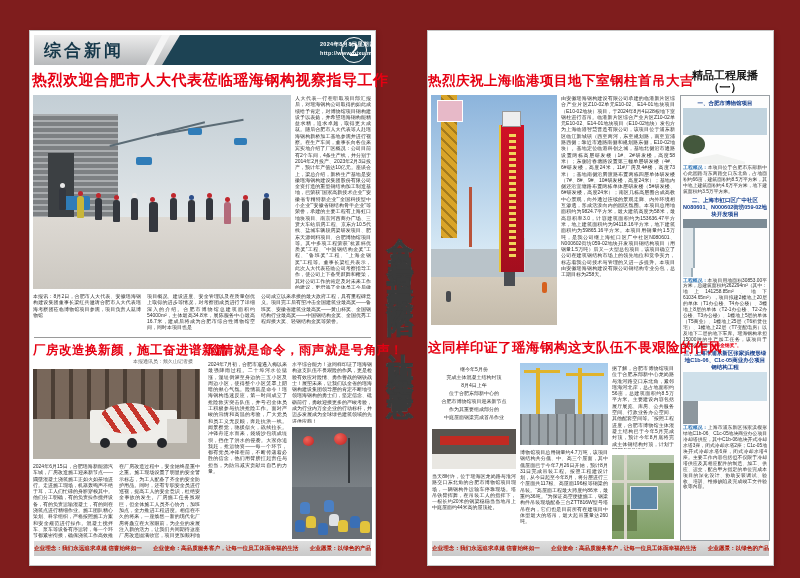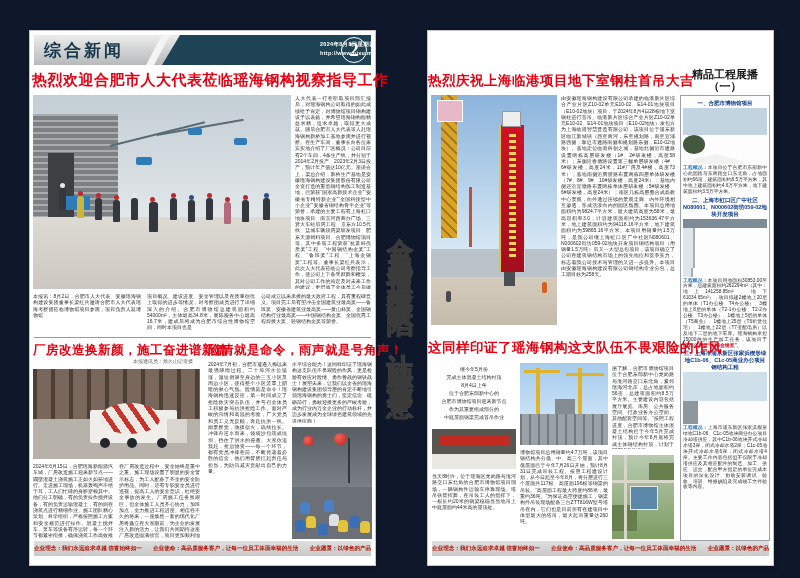--- a/index.html
+++ b/index.html
@@ -1,16 +1,16 @@
 <!DOCTYPE html>
 <html><head>
 <meta charset="utf-8">
 <style>
   html,body{margin:0;padding:0;background:#e9e9e9;}
-  .canvas{position:relative;width:800px;height:578px;background:#0f172a;overflow:hidden;
+  .canvas{position:relative;width:800px;height:578px;background:#7f1d1d;overflow:hidden;
           font-family:"Liberation Sans","DejaVu Sans",sans-serif;}
   .page{position:absolute;top:30px;width:345px;height:534px;background:#fff;
         border:1px solid #c6c6c6;box-shadow:1.5px 2px 5px rgba(0,0,0,.18);}
   #pageL{left:29px}
   #pageR{left:427px}
 
   
   .hdr{position:absolute;top:4px;left:4px;right:4px;height:30px;
        background:linear-gradient(180deg,#ececec,#b7b9bb);overflow:hidden;}
   .hdr-title{position:absolute;left:10px;top:4px;font-weight:bold;font-size:17px;
@@ -128,21 +128,21 @@
 
   
   .sb{position:absolute;left:252px;top:64px;width:90px;height:446px;border:1px solid #9aa0a5;
       background:#fdfdfd;padding:2px;box-sizing:border-box;overflow:hidden;}
   .sb-item-title{font-size:5.5px;line-height:7px;font-weight:bold;color:#123d8c;text-align:center;margin:2px 0 1px;}
   .sb-ph{position:relative;width:100%;margin:1px 0;overflow:hidden;}
   .sb-text{font-size:4.8px;line-height:5.9px;color:#2e2e2e;text-align:justify;}
   .ov-label{color:#2e74b5;font-weight:bold;}
   .award{color:#e60012;font-weight:bold;}
   .sb-head{position:absolute;left:252px;top:38px;width:90px;text-align:center;color:#111;
-           font-weight:bold;font-size:11px;line-height:12px;font-family:Liberation Mono, monospace;}
+           font-weight:bold;font-size:11px;line-height:12px;}
   .poem{position:absolute;text-align:center;font-size:5px;line-height:8px;color:#333;}
 </style>
 </head>
 <body>
 
 <div class="canvas">
 
   <div class="page" id="pageL">
     <div class="hdr">
       <div class="hdr-title">综合新闻</div>

